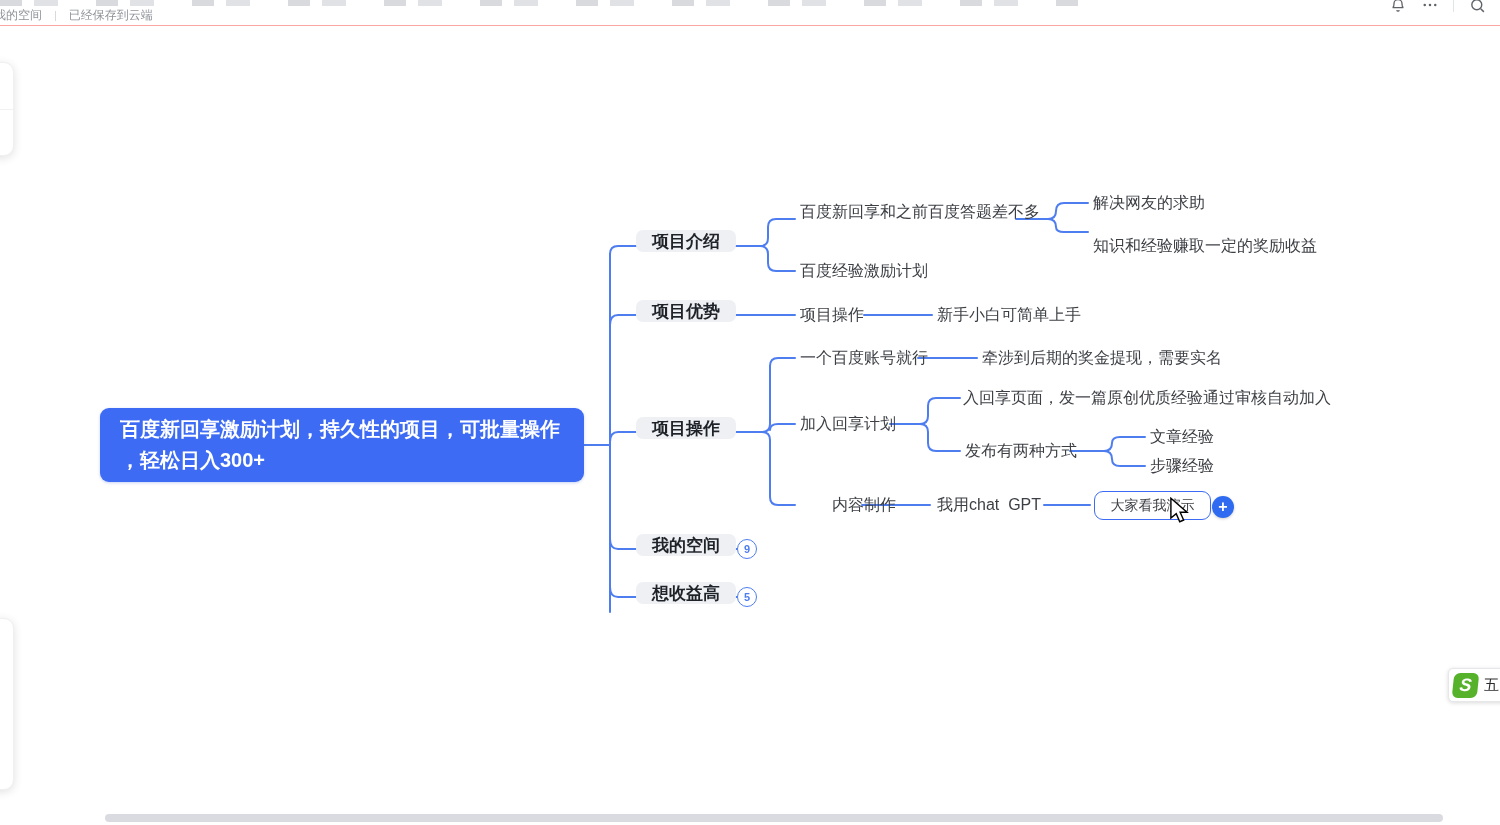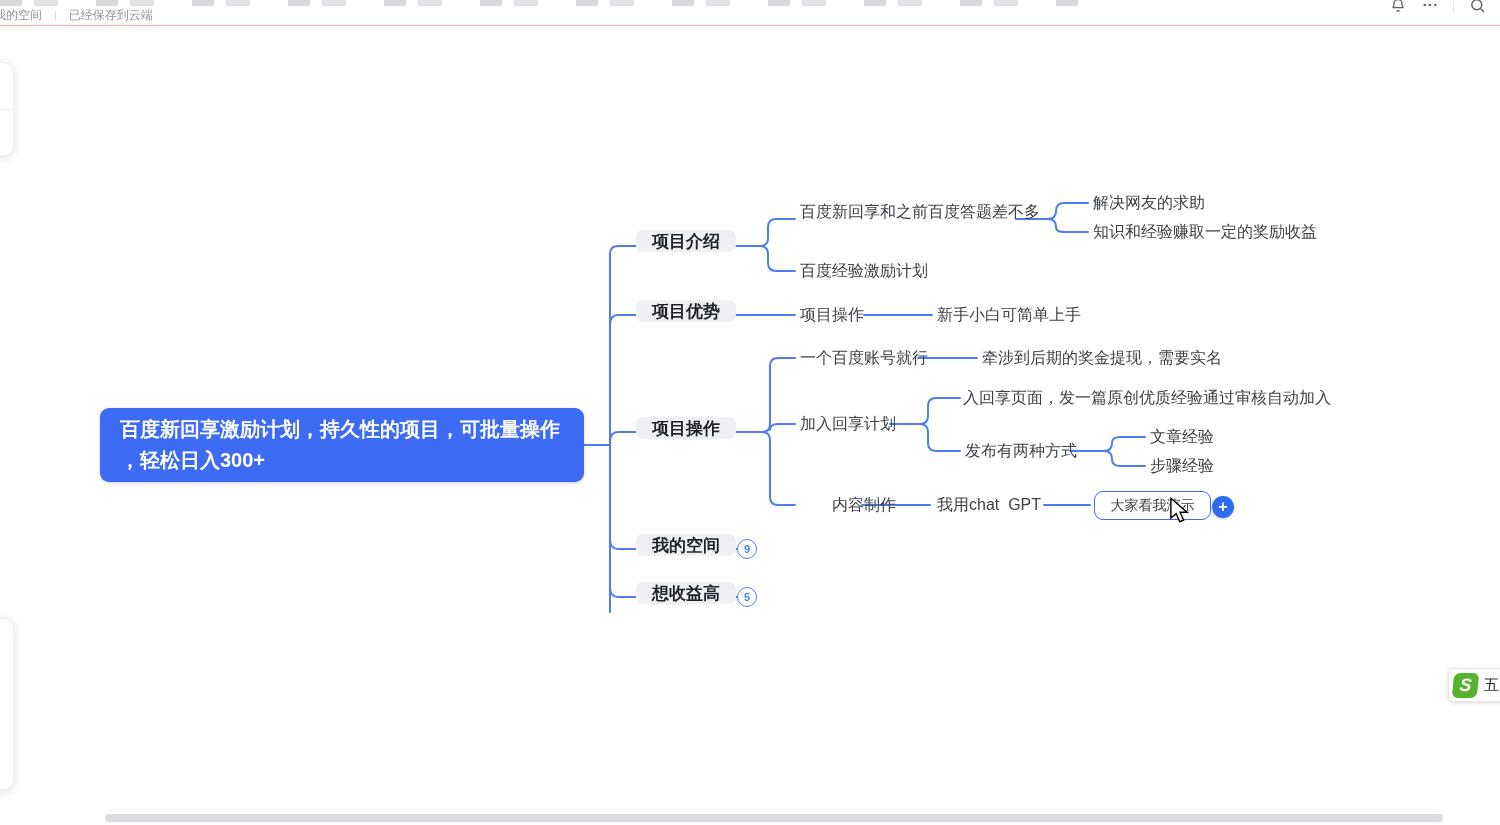--- a/index.html
+++ b/index.html
@@ -135,21 +135,21 @@
 <div class="pill" style="top:417px">项目操作</div>
 <div class="pill" style="top:534px">我的空间</div>
 <div class="pill" style="top:582px">想收益高</div>
 
 <div class="badge" style="top:539px">9</div>
 <div class="badge" style="top:587px">5</div>
 
 <div class="txt" style="left:800px;top:212px">百度新回享和之前百度答题差不多</div>
 <div class="txt" style="left:800px;top:271px">百度经验激励计划</div>
 <div class="txt" style="left:1093px;top:203px">解决网友的求助</div>
-<div class="txt" style="left:1093px;top:232px">知识和经验赚取一定的奖励收益</div>
+<div class="txt" style="left:1093px;top:246px">知识和经验赚取一定的奖励收益</div>
 <div class="txt" style="left:800px;top:315px">项目操作</div>
 <div class="txt" style="left:937px;top:315px">新手小白可简单上手</div>
 <div class="txt" style="left:800px;top:358px">一个百度账号就行</div>
 <div class="txt" style="left:982px;top:358px">牵涉到后期的奖金提现，需要实名</div>
 <div class="txt" style="left:800px;top:424px">加入回享计划</div>
 <div class="txt" style="left:963px;top:398px">入回享页面，发一篇原创优质经验通过审核自动加入</div>
 <div class="txt" style="left:965px;top:451px">发布有两种方式</div>
 <div class="txt" style="left:1150px;top:437px">文章经验</div>
 <div class="txt" style="left:1150px;top:466px">步骤经验</div>
 <div class="txt" style="left:832px;top:505px">内容制作</div>

